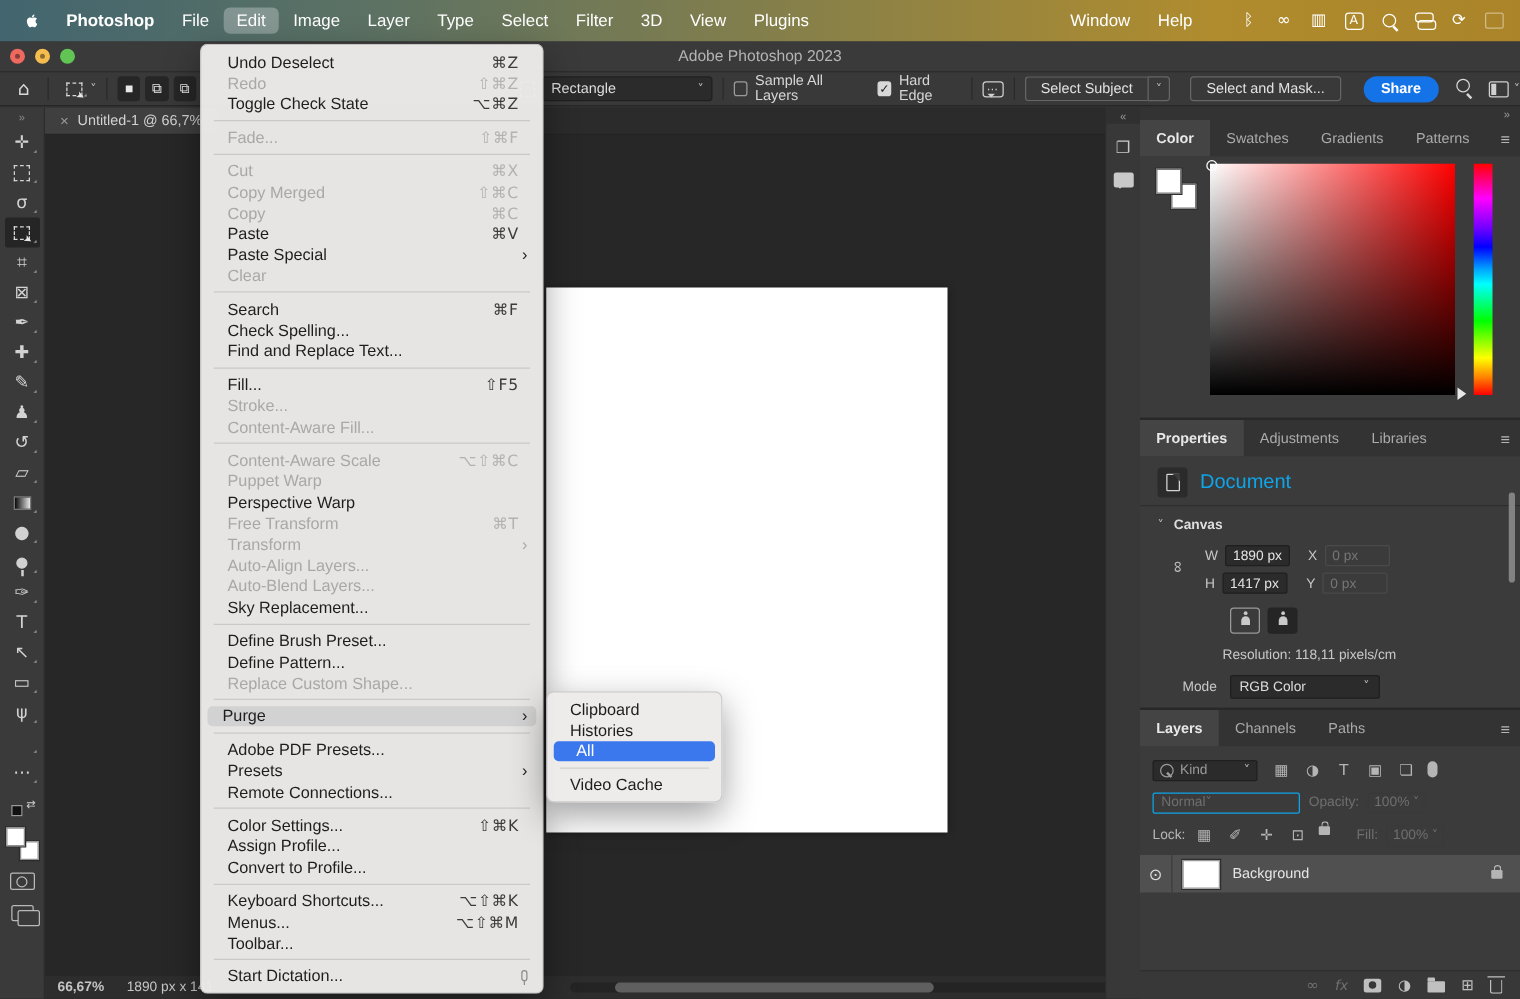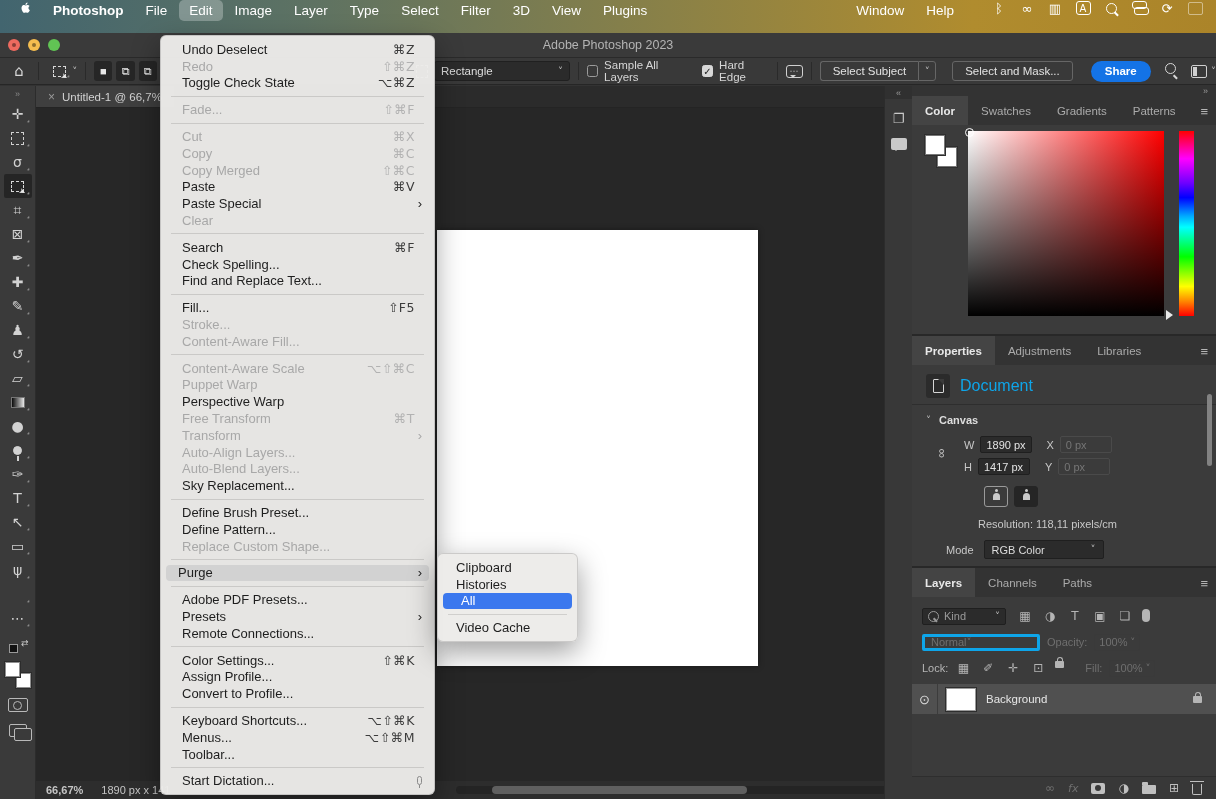--- a/index.html
+++ b/index.html
@@ -1,20 +1,20 @@
 <!DOCTYPE html>
 <html><head>
 <meta charset="utf-8">
 <style>
   *{margin:0;padding:0;box-sizing:border-box}
   html,body{width:1216px;height:799px;overflow:hidden;background:#222;font-family:"Liberation Sans",sans-serif}
   .screen{position:relative;width:1216px;height:799px;overflow:hidden}
 
   
-  .menubar{position:absolute;left:0;top:0;width:1216px;height:33px;display:flex;align-items:flex-start;
+  .menubar{position:absolute;left:0;top:0;width:1216px;height:33px;display:flex;align-items:center;
     background:linear-gradient(90deg,#42656f 0%,#5d7263 25%,#8a8147 55%,#b08c2e 80%,#ab8429 100%);
     color:#fff;font-size:13.5px;padding:0 12px;z-index:40}
   .mb-left{display:flex;align-items:center;gap:2px}
   .mb-item{padding:3px 10px;border-radius:5px;white-space:nowrap}
   .mb-item.bold{font-weight:bold}
   .mb-item.active{background:rgba(255,255,255,0.28)}
   .apple{display:flex;align-items:center;padding:0 10px 0 6px}
   .mb-right{margin-left:auto;display:flex;align-items:center;gap:2px}
   .mb-status{display:flex;align-items:center;gap:10px;margin-left:26px}
   .sicon{display:inline-flex;align-items:center;justify-content:center;width:18px;height:16px;color:#fff;font-size:13px;font-family:"DejaVu Sans",sans-serif}
@@ -138,21 +138,21 @@
   .orbtn.sel{background:#252525;border-color:#252525}
   .pselect{width:120px;height:19px;background:#2b2b2b;border:1px solid #1f1f1f;border-radius:2px;color:#ddd;display:inline-flex;align-items:center;justify-content:space-between;padding:0 7px;font-size:11px}
   .pscroll{position:absolute;right:4px;top:58px;width:5px;height:72px;background:#8f8f8f;border-radius:3px;opacity:.85}
 
   .panel-layers{flex:1;font-size:11px;color:#b5b5b5;position:relative}
   .lrow{display:flex;align-items:center;padding:0 10px;height:26px;gap:7px}
   .kindsel{width:84px;height:17px;background:#2b2b2b;border:1px solid #1f1f1f;border-radius:2px;display:inline-flex;align-items:center;gap:5px;padding:0 5px;color:#9a9a9a}
   .licon{font-size:12px;color:#b5b5b5;display:inline-flex;align-items:center;justify-content:center;width:16px;font-family:"DejaVu Sans",sans-serif}
   .i-ftoggle{width:8px;height:13px;background:#b5b5b5;border-radius:4px}
   .dimtxt{color:#6f6f6f}
-  .gsel{width:118px;height:17px;border:3px solid #0ea5e9;border-radius:2px;display:inline-flex;align-items:center;justify-content:flex-start;padding:0 6px;color:#6f6f6f}
+  .gsel{width:118px;height:17px;border:1px solid #0ea5e9;border-radius:2px;display:inline-flex;align-items:center;justify-content:flex-start;padding:0 6px;color:#6f6f6f}
   .gfield{width:46px;height:17px;border:1px solid #3a3a3a;border-radius:2px;display:inline-flex;align-items:center;justify-content:space-between;padding:0 4px;color:#6f6f6f}
   .i-lock{width:9px;height:7px;background:#b5b5b5;border-radius:1px;position:relative;display:inline-block}
   .i-lock::before{content:"";position:absolute;left:1.5px;top:-4px;width:4px;height:4px;border:1.4px solid #b5b5b5;border-bottom:none;border-radius:3px 3px 0 0}
   .layerrow{position:relative;height:30px;background:#505050;display:flex;align-items:center;margin-top:3px}
   .eyecell{width:26px;display:flex;align-items:center;justify-content:center;color:#dcdcdc;font-size:13px;border-right:1px solid rgba(0,0,0,.25);align-self:stretch}
   .lthumb{width:30px;height:23px;background:#fff;border:1px solid #9a9a9a;box-shadow:0 0 0 1px #2e2e2e;margin:0 10px 0 8px}
   .lname{flex:1;color:#e6e6e6;font-size:11.5px}
   .layerrow .i-lock{margin-right:14px}
   .lbottom{position:absolute;left:0;right:0;bottom:0;height:23px;background:#383838;border-top:1px solid #2e2e2e;display:flex;align-items:center;justify-content:flex-end;gap:13px;padding:0 14px}
   .bicon{color:#c0c0c0;font-size:12px;display:inline-flex;align-items:center;justify-content:center;font-family:"DejaVu Sans",sans-serif}
@@ -643,31 +643,31 @@
 
       </div>
       <div class="msep"></div>
       <div class="mi" data-state="d">
         <span class="mi-label">Cut</span>
         <span class="mi-sc">⌘X</span>
         <span class="mi-arrow"></span>
 
       </div>
       <div class="mi" data-state="d">
+        <span class="mi-label">Copy Merged</span>
+        <span class="mi-sc">⇧⌘C</span>
+        <span class="mi-arrow"></span>
+
+      </div>
+      <div class="mi" data-state="d">
         <span class="mi-label">Copy</span>
         <span class="mi-sc">⌘C</span>
         <span class="mi-arrow"></span>
 
       </div>
-      <div class="mi" data-state="d">
-        <span class="mi-label">Copy Merged</span>
-        <span class="mi-sc">⇧⌘C</span>
-        <span class="mi-arrow"></span>
-
-      </div>
       <div class="mi" data-state="e">
         <span class="mi-label">Paste</span>
         <span class="mi-sc">⌘V</span>
         <span class="mi-arrow"></span>
 
       </div>
       <div class="mi" data-state="e">
         <span class="mi-label">Paste Special</span>
         <span class="mi-sc"></span>
         <span class="mi-arrow">›</span>

